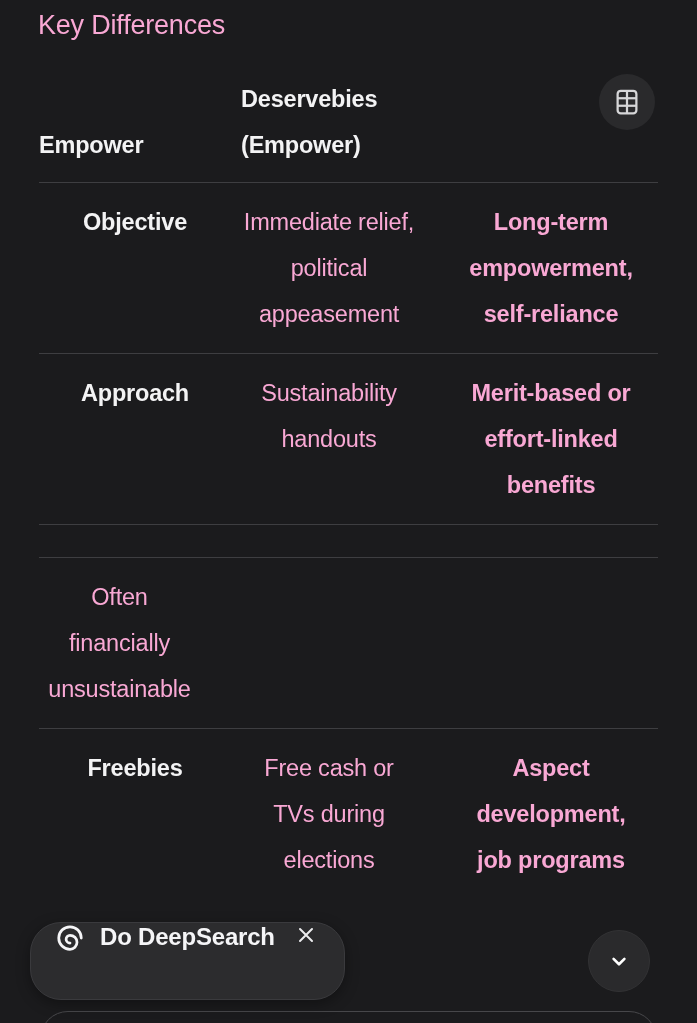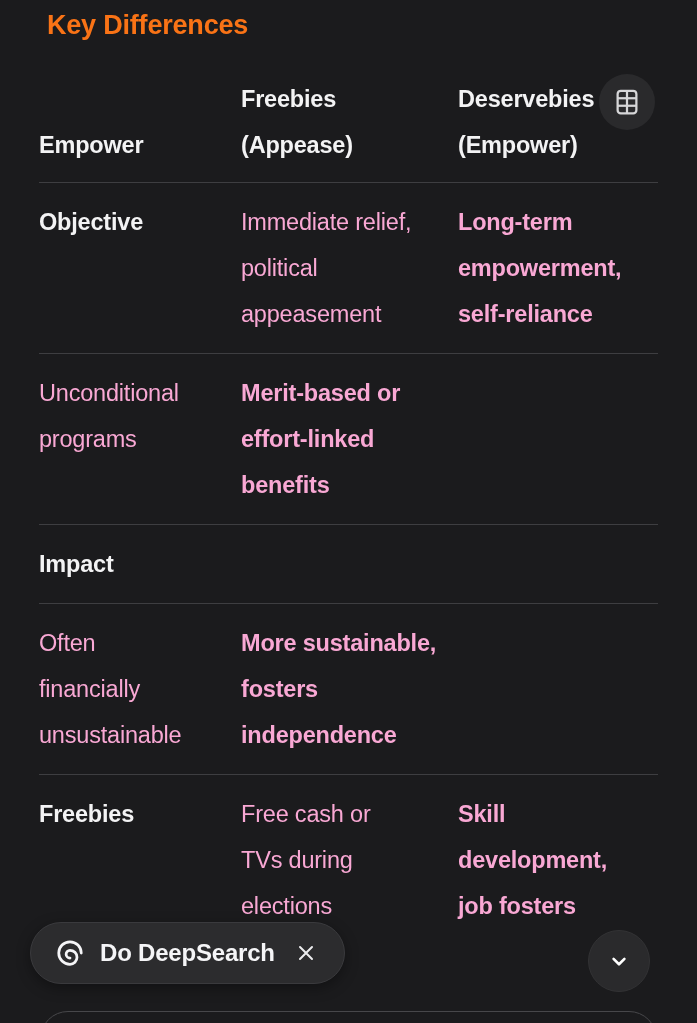--- a/index.html
+++ b/index.html
@@ -8,45 +8,45 @@
     background: #1b1b1d;
     font-family: "Liberation Sans", "DejaVu Sans", sans-serif;
     color: #e4e4e6;
     position: relative;
     letter-spacing: -0.2px;
   }
   .page { position: relative; width: 697px; height: 1023px; overflow: hidden; }
 
   .page-title {
     position: absolute;
-    left: 47px; top: 10px;
+    left: 38px; top: 10px;
     font-size: 27px;
-    font-weight: 700;
-    color: #f97316;
+    font-weight: 400;
+    color: #f9a8d4;
     z-index: 2;
   }
 
   .table-wrap {
     position: absolute;
     left: 39px; top: 56px;
     width: 619px;
     z-index: 1;
   }
   .t-row {
     display: grid;
     grid-template-columns: 202px 217px 200px;
     border-bottom: 1px solid #3e3e41;
   }
   .t-row.header {
     align-items: end;
     padding-top: 20px;
     padding-bottom: 14px;
     min-height: 126px;
   }
-  .t-row.body { padding: 16px 0; }
+  .t-row.body { padding: 16px 0; text-align: center; }
   .t-row.last { border-bottom: none; }
   .cell {
     font-size: 23.5px;
     line-height: 46px;
     color: #f9a8d4;
     font-weight: 400;
   }
   .cell.aspect { font-weight: 700; color: #f3f3f4; padding-right: 10px; }
   .cell.c2 { padding-right: 41px; }
   .cell.c3 { padding-right: 14px; font-weight: bold; }
@@ -61,28 +61,28 @@
     justify-content: center;
     z-index: 5;
     cursor: pointer;
   }
   .table-icon-btn { left: 599px; top: 74px; width: 56px; height: 56px; }
   .scroll-down-btn { left: 588px; top: 930px; width: 62px; height: 62px; border: 1px solid #323234; }
 
   .deepsearch-pill {
     position: absolute;
     left: 30px; top: 922px;
-    height: 62px;
+    height: 78px;
     padding: 0 26px 0 24px;
     border-radius: 31px;
     background: #2c2c2e;
     border: 1px solid #3a3a3d;
     box-shadow: 0 4px 14px rgba(0,0,0,0.35);
     display: flex;
-    align-items: center;
+    align-items: flex-start;
     gap: 15px;
     z-index: 6;
     cursor: pointer;
   }
   .deepsearch-label {
     font-size: 24px;
     font-weight: 700;
     color: #f5f5f7;
     white-space: nowrap;
   }
@@ -103,48 +103,46 @@
 </head>
 <body>
 
 <div class="page">
 
   <div class="page-title">Key Differences</div>
 
   <div class="table-wrap">
     <div class="t-row header">
       <div class="cell aspect">Empower</div>
-      <div class="cell c2">Freebies (Appease)</div>
       <div class="cell c3">Deservebies (Empower)</div>
     </div>
 
     <div class="t-row body">
       <div class="cell aspect">Objective</div>
       <div class="cell c2">Immediate relief, political appeasement</div>
       <div class="cell c3">Long-term empowerment, self-reliance</div>
     </div>
 
     <div class="t-row body">
-      <div class="cell c2">Unconditional programs</div>
+      <div class="cell aspect">Approach</div>
+      <div class="cell c2">Sustainability handouts</div>
       <div class="cell c3">Merit-based or effort-linked benefits</div>
     </div>
 
     <div class="t-row body">
-      <div class="cell aspect">Impact</div>
     </div>
 
     <div class="t-row body">
       <div class="cell c2">Often financially unsustainable</div>
-      <div class="cell c3">More sustainable, fosters independence</div>
     </div>
 
     <div class="t-row body last">
       <div class="cell aspect">Freebies</div>
       <div class="cell c2">Free cash or TVs during elections</div>
-      <div class="cell c3">Skill development, job fosters</div>
+      <div class="cell c3">Aspect development, job programs</div>
     </div>
   </div>
 
   <div class="input-bar"></div>
 
   <div class="circle-btn table-icon-btn">
     <span>
       <svg width="30" height="30" viewBox="0 0 24 24" fill="none" stroke="#d6d6d8" stroke-width="1.8">
         <rect x="4.5" y="3" width="15" height="18" rx="2.5"></rect>
         <line x1="12" y1="3" x2="12" y2="21"></line>

